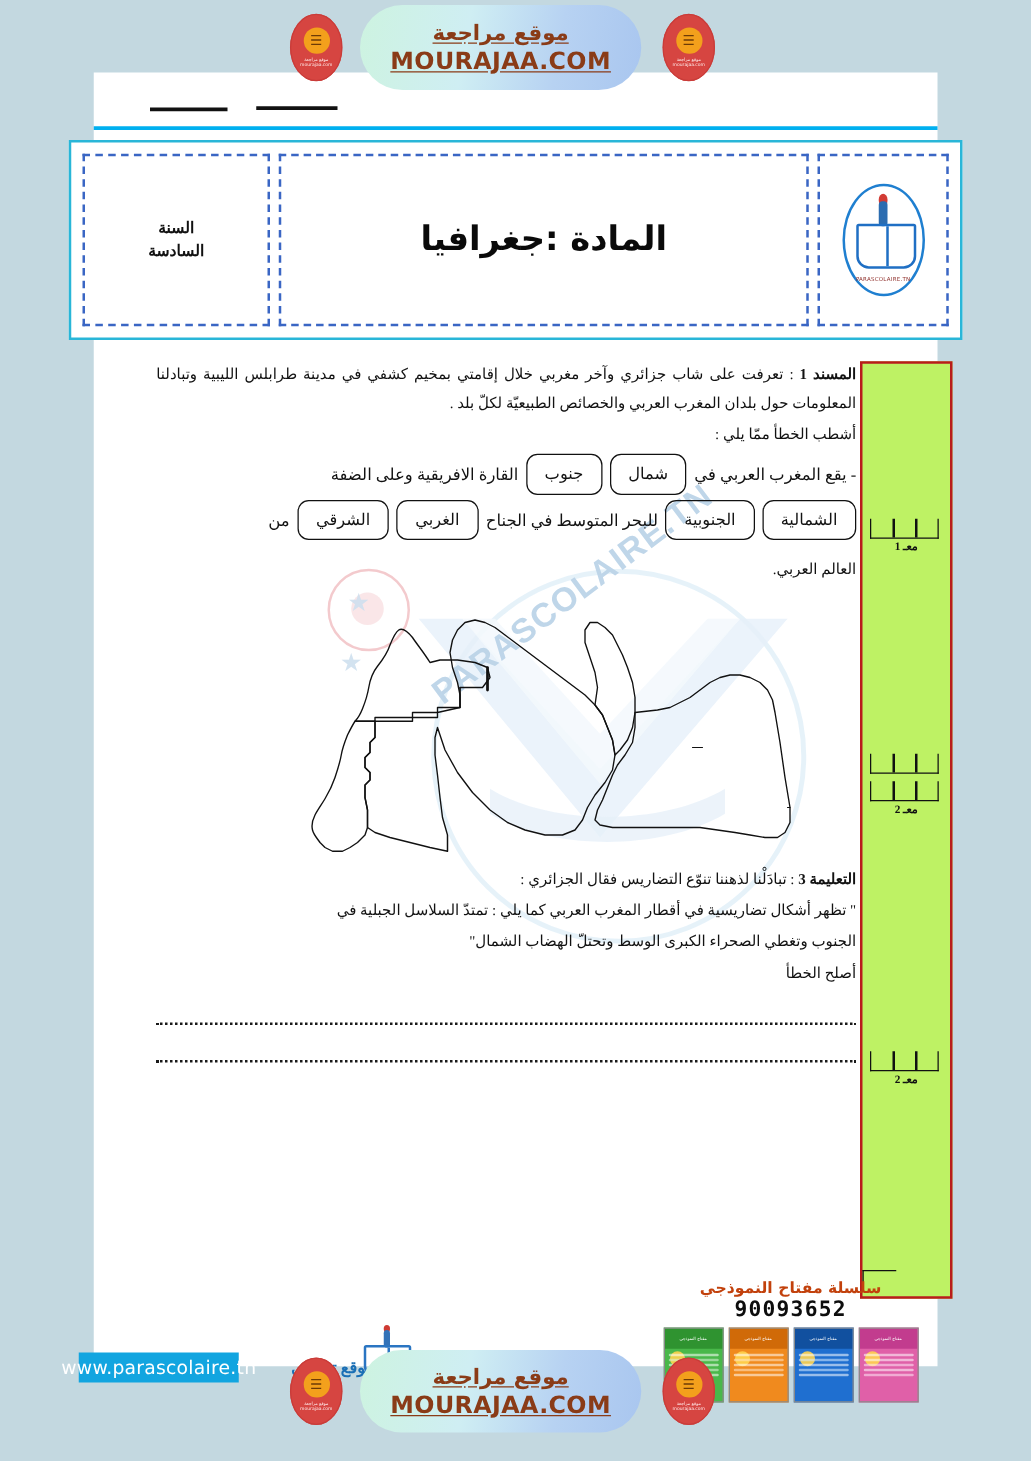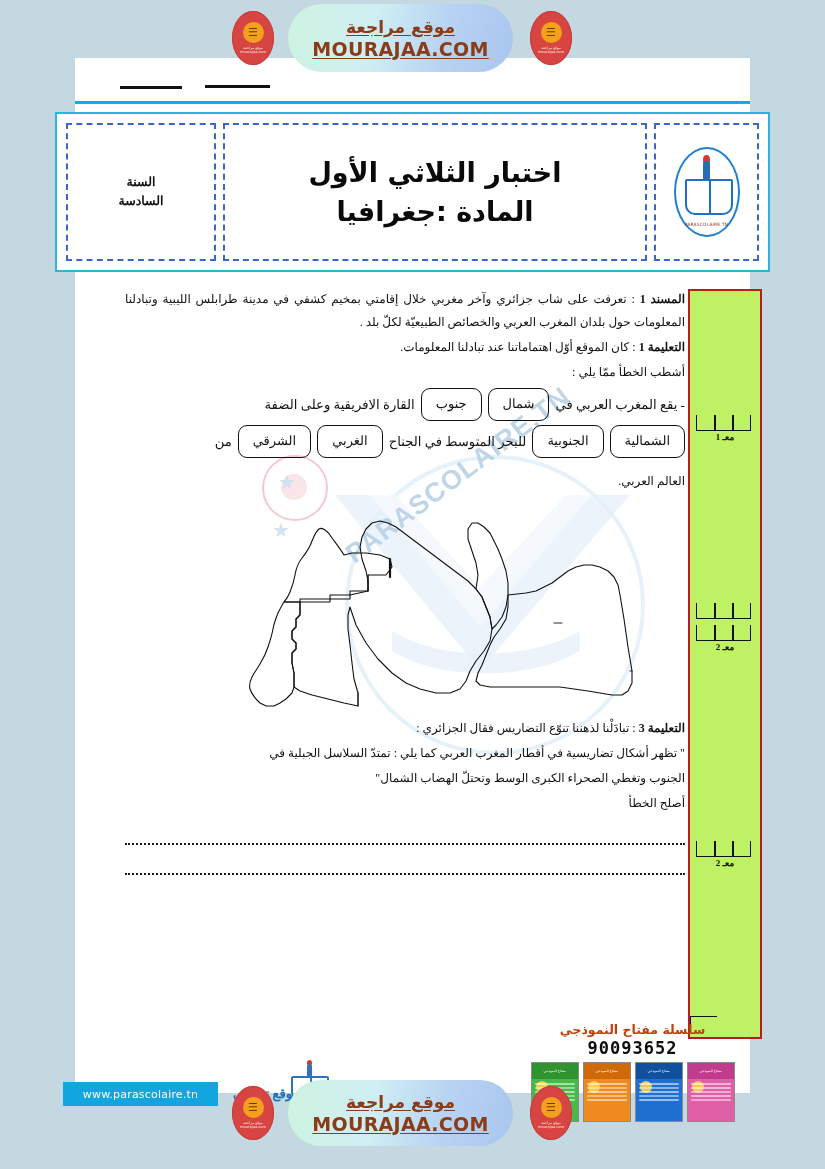--- a/index.html
+++ b/index.html
@@ -165,24 +165,24 @@
   .grade-grid i{position:absolute;top:0;width:1.8px;height:100%;background:#111;}
   .grade-grid i.a{left:17px;}
   .grade-grid i.b{left:35px;}
   .grade-lbl{
     position:absolute;left:0;width:70px;text-align:center;
     font-size:9px;font-weight:bold;color:#111;direction:rtl;
   }
 
   
   #para-bar{
-    position:absolute;left:63px;top:1082px;width:155px;height:24px;
+    position:absolute;left:63px;top:1082px;width:128px;height:24px;
     background:#12a5e0;color:#fff;display:flex;align-items:center;
     justify-content:center;font-family:"DejaVu Sans","Liberation Sans",sans-serif;
-    font-size:11px;letter-spacing:.2px;direction:ltr;z-index:30;
+    font-size:15px;letter-spacing:.2px;direction:ltr;z-index:30;
   }
   #para-arc{
     position:absolute;left:212px;top:1079px;width:130px;height:30px;z-index:29;
     display:flex;align-items:center;overflow:hidden;
   }
   #para-arc .arc-ar{
     font-size:13px;color:#1a6fb5;font-weight:bold;white-space:nowrap;
     margin-right:20px;
   }
   #foot-logo{
@@ -253,44 +253,40 @@
 
   <div class="tf-cell" id="tf-year">
     <div>
       <div class="year-txt">السنة</div>
       <div class="year-txt">السادسة</div>
     </div>
   </div>
 
   <div class="tf-cell" id="tf-main">
     <div>
-      <div class="main-ttl">اختبار الثلاثي الأول</div>
       <div class="main-ttl">المادة  :جغرافيا</div>
     </div>
   </div>
 
   <div class="tf-cell" id="tf-logo">
     <div class="school-logo">
       <div class="sl-flame"></div>
       <div class="sl-torch"></div>
       <div class="sl-book"></div>
       <div class="sl-cap">PARASCOLAIRE.TN</div>
     </div>
   </div>
 </div>
 
 <div id="body-area">
 
   <p class="ex-p">
     <span class="lbl">المسند 1</span><span> : تعرفت على شاب جزائري وآخر مغربي خلال إقامتي بمخيم كشفي في مدينة طرابلس الليبية وتبادلنا المعلومات حول بلدان المغرب العربي والخصائص الطبيعيّة لكلّ بلد .</span>
   </p>
 
-  <p class="ex-p right">
-    <span class="lbl">التعليمة 1</span><span> : كان الموقع أوّل اهتماماتنا عند تبادلنا المعلومات.</span>
-  </p>
 
   <p class="ex-p right">أشطب الخطأ ممّا يلي :</p>
 
   <div class="chline">
     <span class="chtext">- يقع المغرب العربي في</span>
     <span class="chbox">شمال</span>
     <span class="chbox">جنوب</span>
     <span class="chtext">القارة الافريقية وعلى الضفة</span>
   </div>
 

